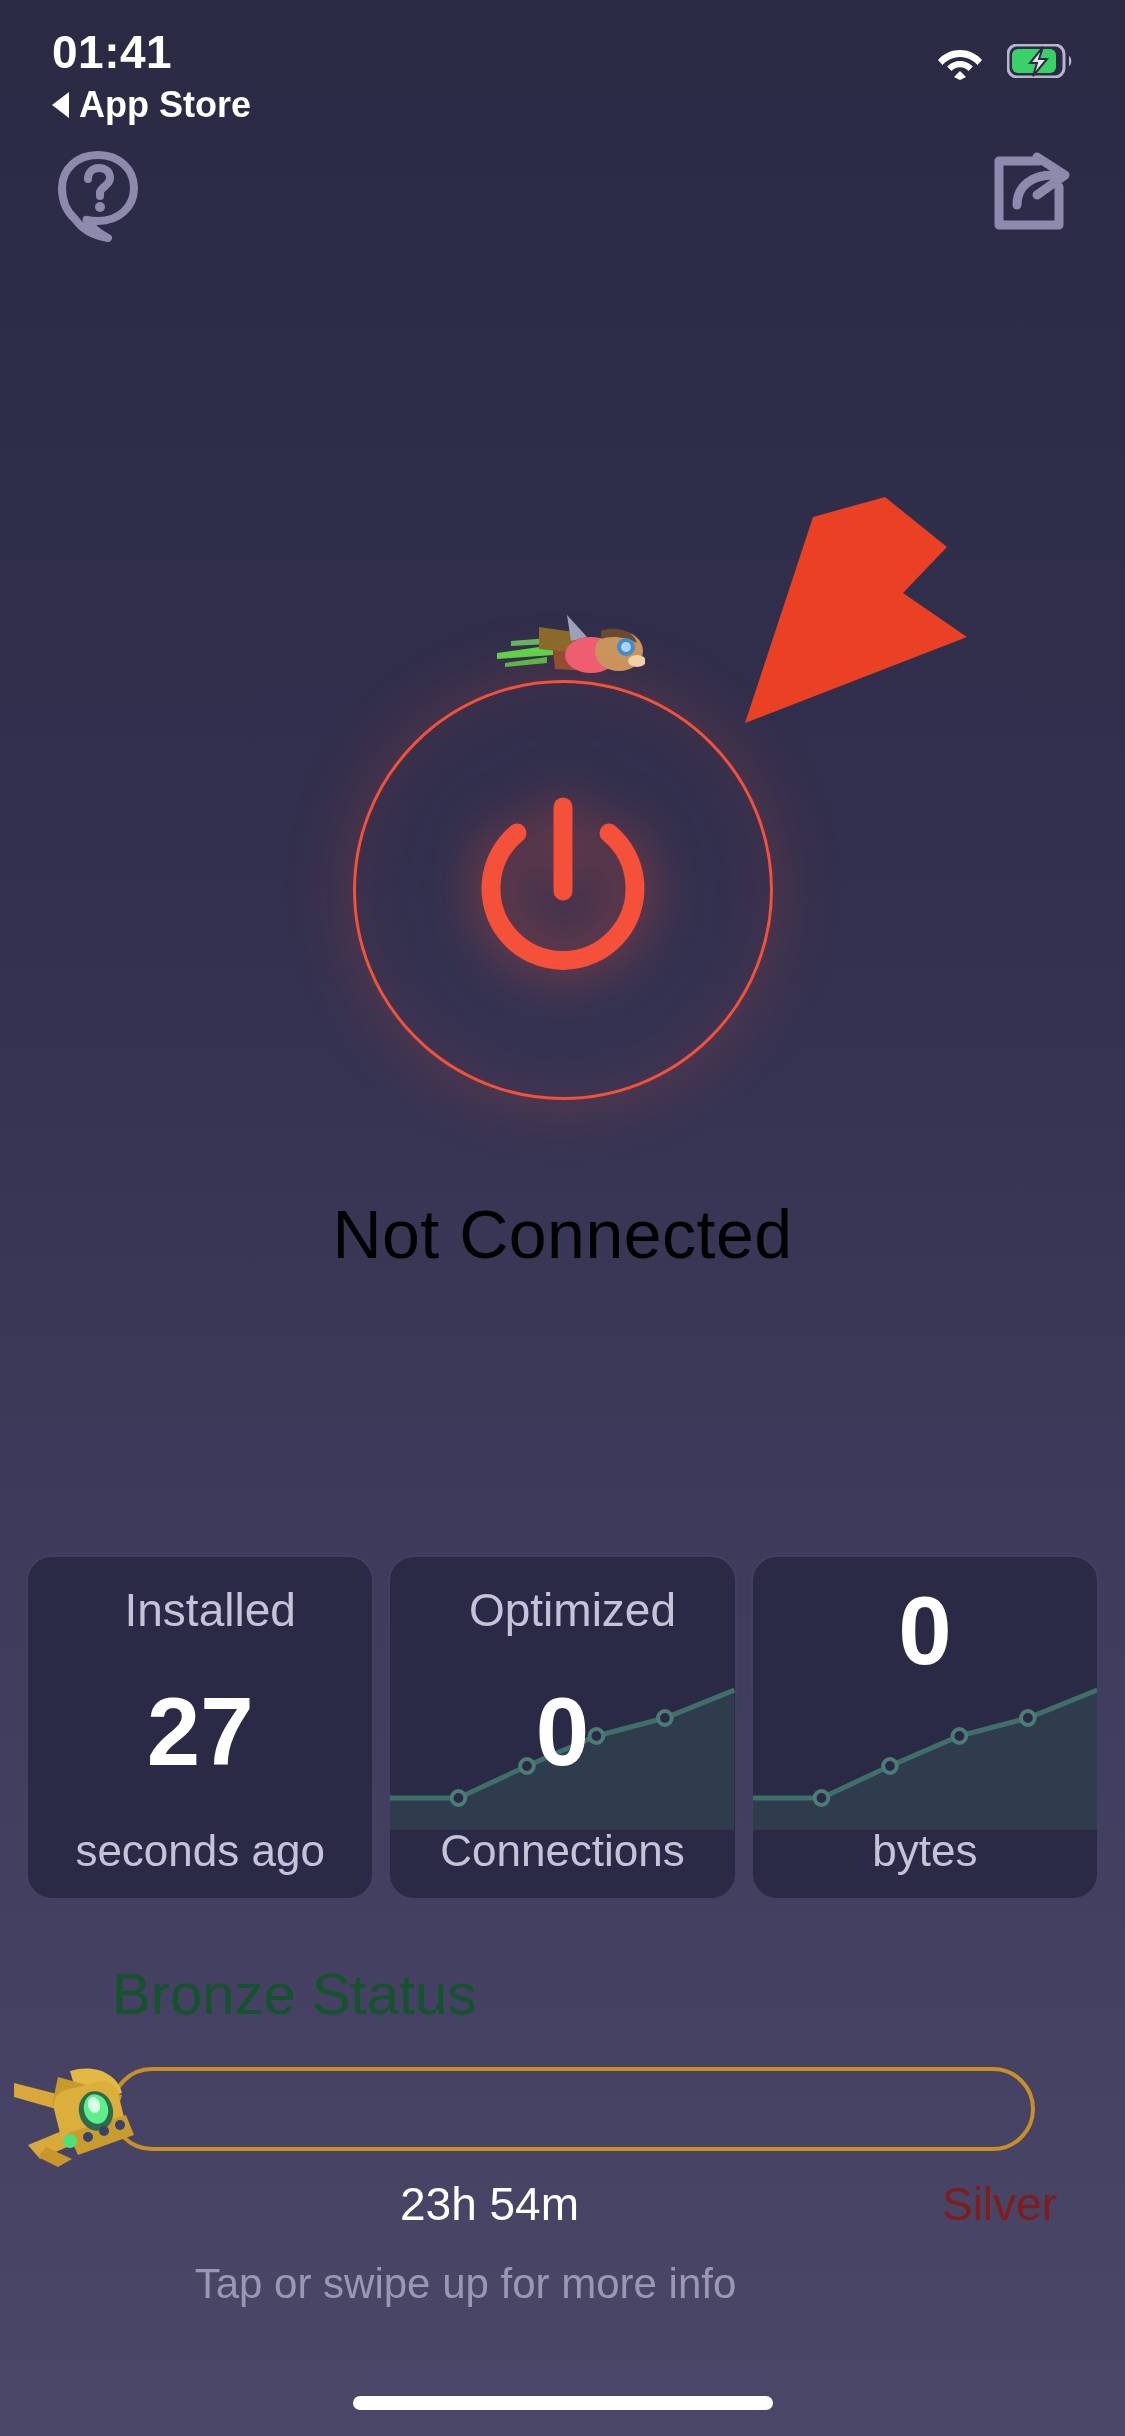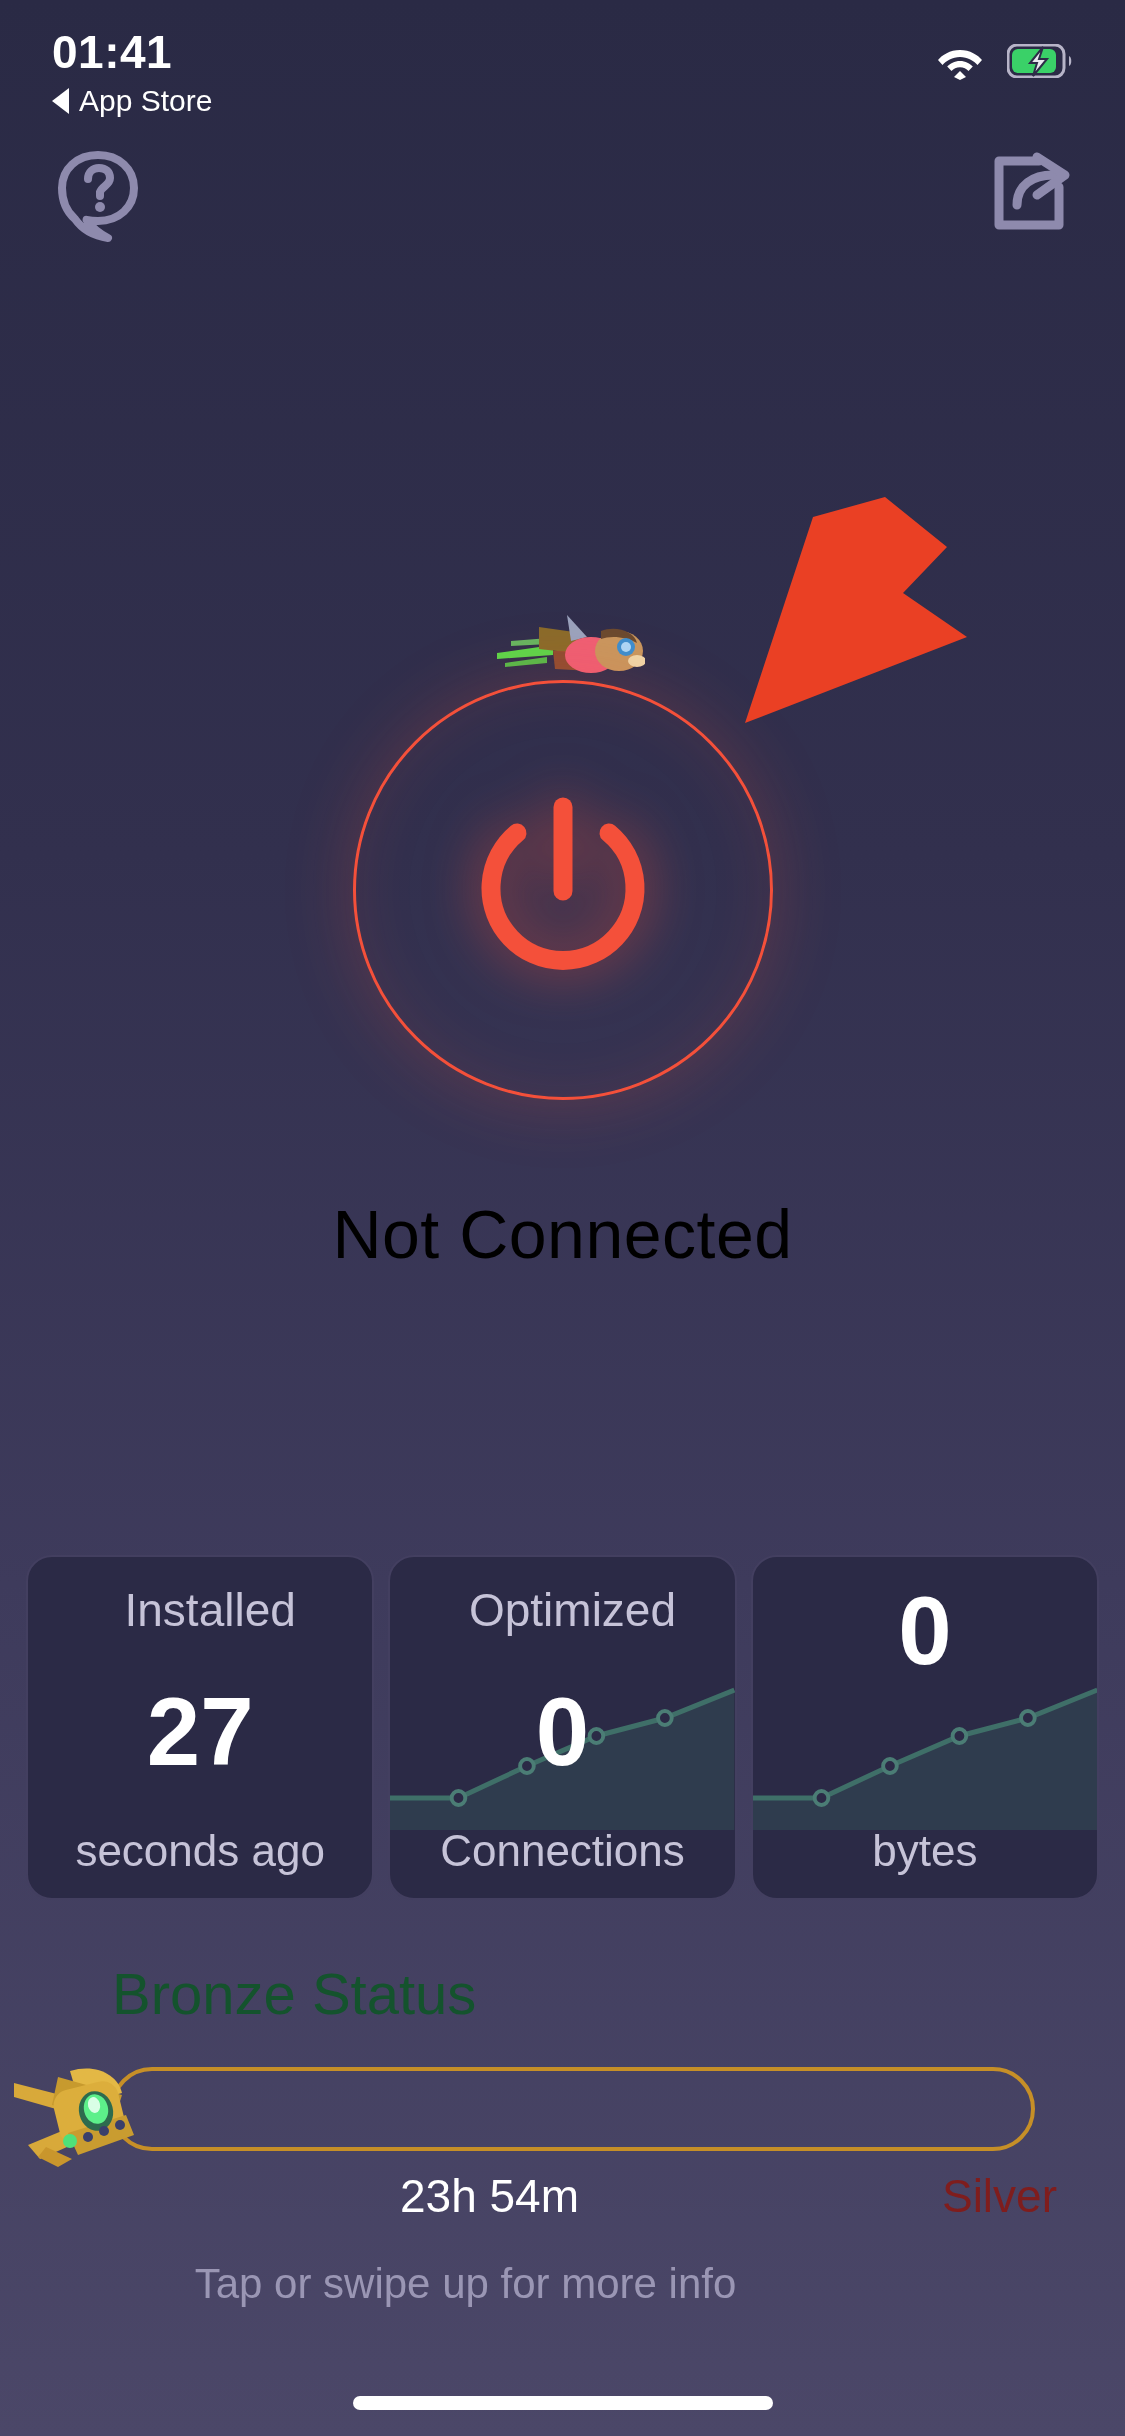--- a/index.html
+++ b/index.html
@@ -15,21 +15,21 @@
   
   #status-bar {
     position:absolute; top:0; left:0; width:1125px; height:150px;
     display:flex; justify-content:space-between; align-items:flex-start;
     padding:28px 52px 0 52px;
   }
   #status-left { display:flex; flex-direction:column; align-items:flex-start; }
   #status-clock { font-size:46px; font-weight:600; letter-spacing:0.5px; line-height:1.05; }
   #back-chip { display:flex; align-items:center; gap:10px; margin-top:8px; }
   #back-caret { width:0; height:0; border-top:13px solid transparent; border-bottom:13px solid transparent; border-right:17px solid #fff; }
-  #back-label { font-size:30px; font-weight:400; }
+  #back-label { font-size:36px; font-weight:700; }
   #status-right { display:flex; align-items:center; gap:22px; padding-top:14px; }
 
   
   #header-bar {
     position:absolute; top:140px; left:0; width:1125px; height:110px;
     display:flex; justify-content:space-between; align-items:center;
     padding:0 48px;
   }
 
   
@@ -71,21 +71,21 @@
   
   #status-section { position:absolute; top:1960px; left:0; width:1125px; }
   #tier-title { font-size:58px; font-weight:400; color:#14532d; margin-left:112px; }
   #progress-wrap { position:relative; margin-top:22px; height:120px; }
   #progress-track {
     position:absolute; left:110px; top:18px; width:925px; height:84px;
     border:4px solid #c68f27; border-radius:42px; background:transparent;
   }
   #rocket-badge { position:absolute; left:10px; top:0px; width:180px; height:120px; }
   #progress-labels {
-    display:flex; margin-top:0; padding-left:110px; padding-right:68px;
+    display:flex; margin-top:8px; padding-left:110px; padding-right:68px;
     justify-content:space-between; width:1125px;
   }
   #progress-elapsed { font-size:46px; color:#ffffff; margin-left:290px; }
   #progress-next { font-size:46px; color:#7f1d1d; }
 
   
   #footer-hint {
     position:absolute; top:2260px; left:0; width:931px; text-align:center;
     font-size:42px; color:#9a96b4;
   }

